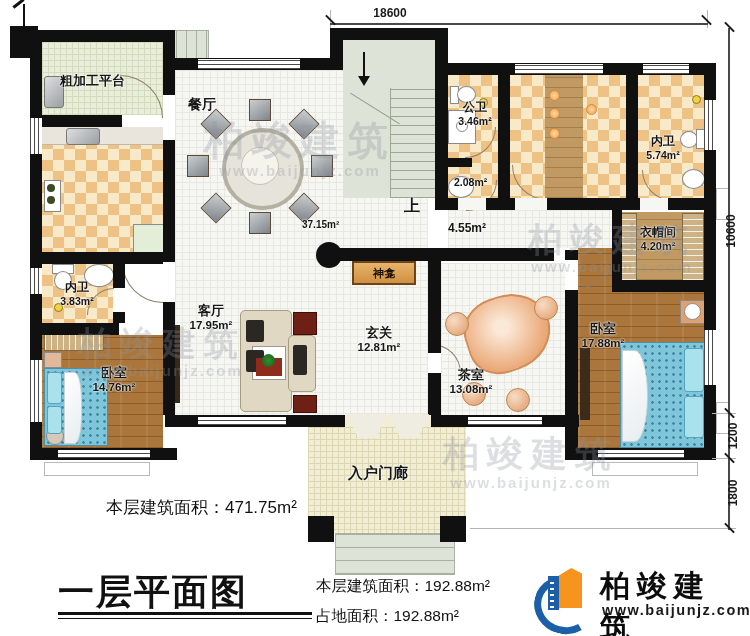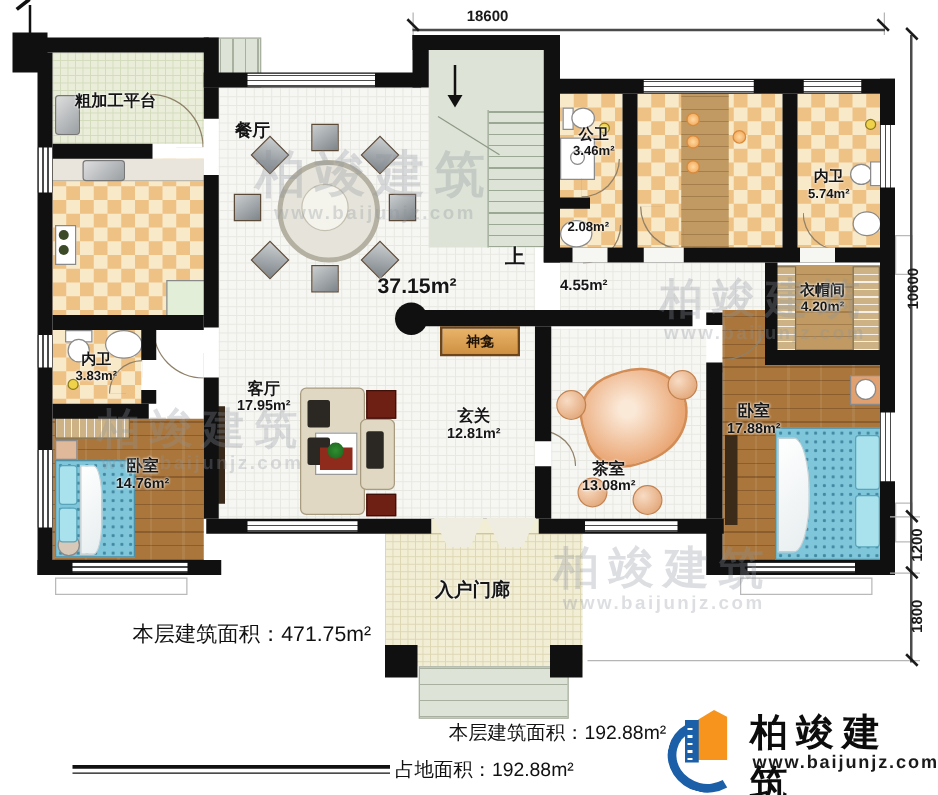--- a/index.html
+++ b/index.html
@@ -245,21 +245,21 @@
   <div class="arc arc-bl" style="left:642px;top:170px;width:30px;height:30px;"></div>
   <div class="arc arc-br" style="left:580px;top:254px;width:33px;height:33px;"></div>
   <div class="arc arc-tr" style="left:432px;top:344px;width:28px;height:28px;"></div>
 
   <div class="shrine" style="left:352px;top:261px;width:60px;height:20px;">
     <span>神龛</span>
   </div>
 
   <div class="rlabel" style="left:60px;top:74px;">粗加工平台</div>
   <div class="rlabel" style="left:188px;top:96px;font-size:14px;">餐厅</div>
-  <div class="rlabel area" style="left:302px;top:219px;font-size:17px;">37.15m²</div>
+  <div class="rlabel area" style="left:302px;top:219px;font-size:10px;">37.15m²</div>
   <div class="rlabel" style="left:452px;top:101px;width:46px;font-size:12px;">
     <div>公卫</div>
     <div class="area" style="font-size:10.5px;">3.46m²</div>
   </div>
   <div class="rlabel area" style="left:454px;top:176px;font-size:10.5px;">2.08m²</div>
   <div class="rlabel" style="left:638px;top:135px;width:50px;font-size:12px;">
     <div>内卫</div>
     <div class="area" style="font-size:10.5px;">5.74m²</div>
   </div>
   <div class="rlabel" style="left:630px;top:226px;width:56px;font-size:12px;">
@@ -271,21 +271,21 @@
     <div class="area" style="font-size:10.5px;">3.83m²</div>
   </div>
   <div class="rlabel" style="left:180px;top:304px;width:62px;">
     <div>客厅</div>
     <div class="area">17.95m²</div>
   </div>
   <div class="rlabel" style="left:348px;top:326px;width:62px;">
     <div>玄关</div>
     <div class="area">12.81m²</div>
   </div>
-  <div class="rlabel" style="left:456px;top:368px;width:62px;">
+  <div class="rlabel" style="left:440px;top:368px;width:62px;">
     <div>茶室</div>
     <div class="area">13.08m²</div>
   </div>
   <div class="rlabel" style="left:83px;top:366px;width:62px;">
     <div>卧室</div>
     <div class="area">14.76m²</div>
   </div>
   <div class="rlabel" style="left:572px;top:322px;width:62px;">
     <div>卧室</div>
     <div class="area">17.88m²</div>
@@ -324,24 +324,25 @@
     <div class="t1" style="font-size:34px;">柏竣建筑</div>
     <div class="t2">www.baijunjz.com</div>
   </div>
   <div class="wm" style="left:386px;top:436px;width:290px;">
     <div class="t1" style="font-size:36px;">柏竣建筑</div>
     <div class="t2">www.baijunjz.com</div>
   </div>
 
   <div class="tb-text tb-small" style="left:106px;top:496px;">本层建筑面积：471.75m²</div>
   <div class="tb-text" style="left:58px;top:568px;display:flex;align-items:baseline;">
+    <span class="tb-title">一层平面图</span>
   </div>
   <div class="abs" style="left:58px;top:612px;width:254px;height:3px;background:#111;z-index:10;"></div>
   <div class="abs" style="left:58px;top:618px;width:254px;height:1px;background:#111;z-index:10;"></div>
-  <div class="tb-text tb-right" style="left:316px;top:576px;margin-left:43px;">本层建筑面积：192.88m²</div>
+  <div class="tb-text tb-right" style="left:316px;top:576px;">本层建筑面积：192.88m²</div>
   <div class="tb-text tb-right" style="left:316px;top:606px;">占地面积：192.88m²</div>
 
   <div class="abs" style="left:534px;top:566px;width:206px;height:62px;z-index:10;">
     <div class="abs" style="left:0px;top:10px;width:48px;height:44px;border:7px solid #1b5fa8;border-top-color:transparent;border-right-color:transparent;border-radius:50%;transform:rotate(14deg);"></div>
     <div class="abs" style="left:24px;top:2px;width:24px;height:40px;background:#f7941d;clip-path:polygon(0 20%,55% 0,100% 14%,100% 100%,0 100%);"></div>
     <div class="abs" style="left:14px;top:10px;width:11px;height:34px;background:#1b5fa8;background-image:repeating-linear-gradient(0deg,#ffffff 0 2px,transparent 2px 6px);background-size:4px 100%;background-repeat:no-repeat;background-position:2px 4px;"></div>
     <div class="abs logo-cn" style="left:66px;top:0px;">柏竣建筑</div>
     <div class="abs logo-url" style="left:68px;top:36px;">www.baijunjz.com</div>
   </div>
 

